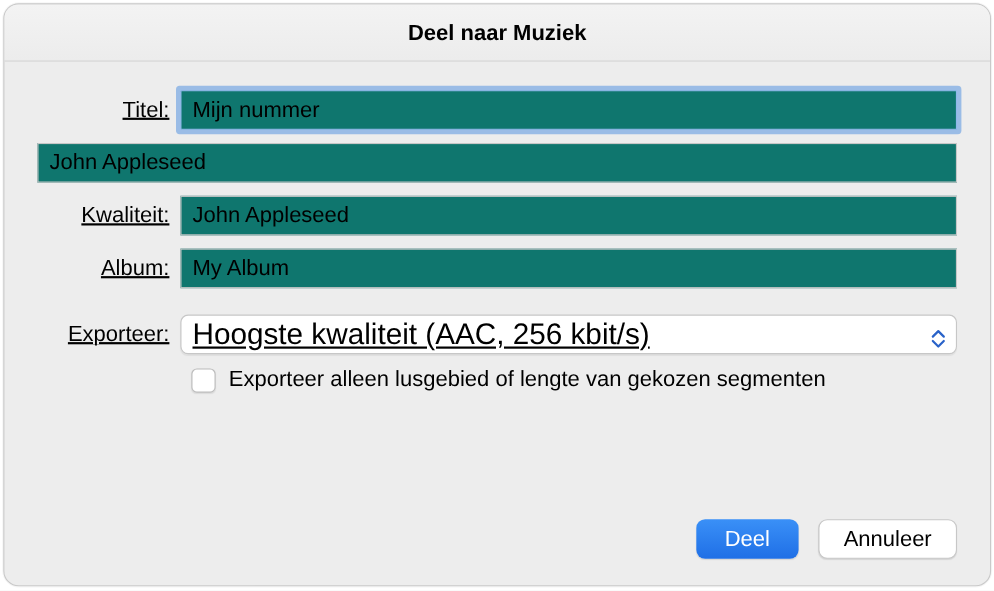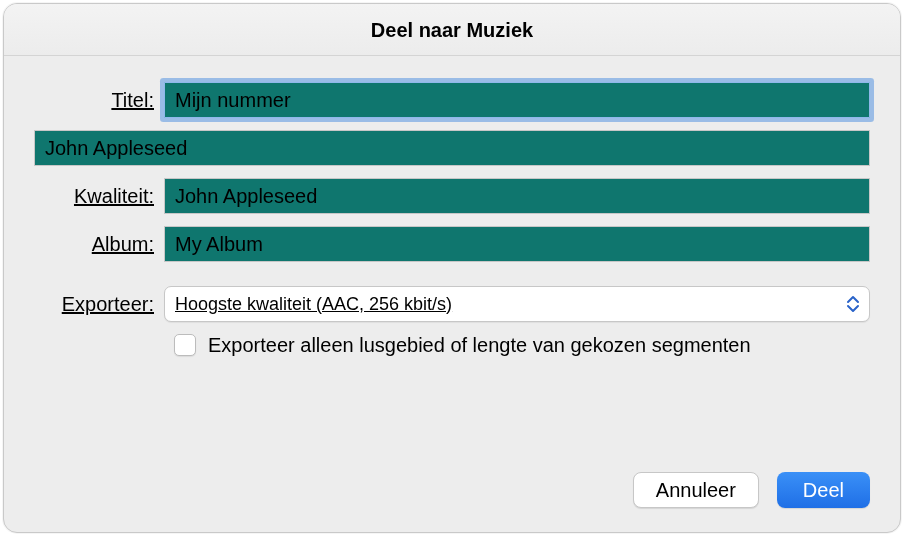--- a/index.html
+++ b/index.html
@@ -73,37 +73,37 @@
   .select {
     position: relative;
     width: 100%;
     height: 36px;
     border: 1px solid #c7c7c7;
     border-radius: 7px;
     background: #fff;
     display: flex;
     align-items: center;
     padding: 0 10px;
-    font-size: 18px;
+    font-size: 27px;
     cursor: default;
     box-shadow: 0 1px 1px rgba(0,0,0,0.06);
     text-align: center;
   }
   .select .chevrons {
     position: absolute;
     right: 8px;
     top: 50%;
     transform: translateY(-50%);
     width: 16px;
     height: 20px;
     pointer-events: none;
   }
   .check-row {
     display: flex;
-    align-items: flex-start;
+    align-items: center;
     margin-top: 10px;
   }
   .check-row .spacer { width: 140px; }
   .checkbox {
     width: 22px;
     height: 22px;
     border: 1px solid #bcbcbc;
     border-radius: 5px;
     background: #fff;
     margin-right: 12px;
@@ -191,16 +191,16 @@
 
     <div class="check-row">
       <div class="spacer"></div>
       <div class="checkbox"></div>
       <div class="check-label">Exporteer alleen lusgebied of lengte van gekozen segmenten</div>
     </div>
 
   </div>
 
   <div class="footer">
+    <button class="btn primary">Deel</button>
     <button class="btn">Annuleer</button>
-    <button class="btn primary">Deel</button>
   </div>
 </div>
 
 </body></html>

